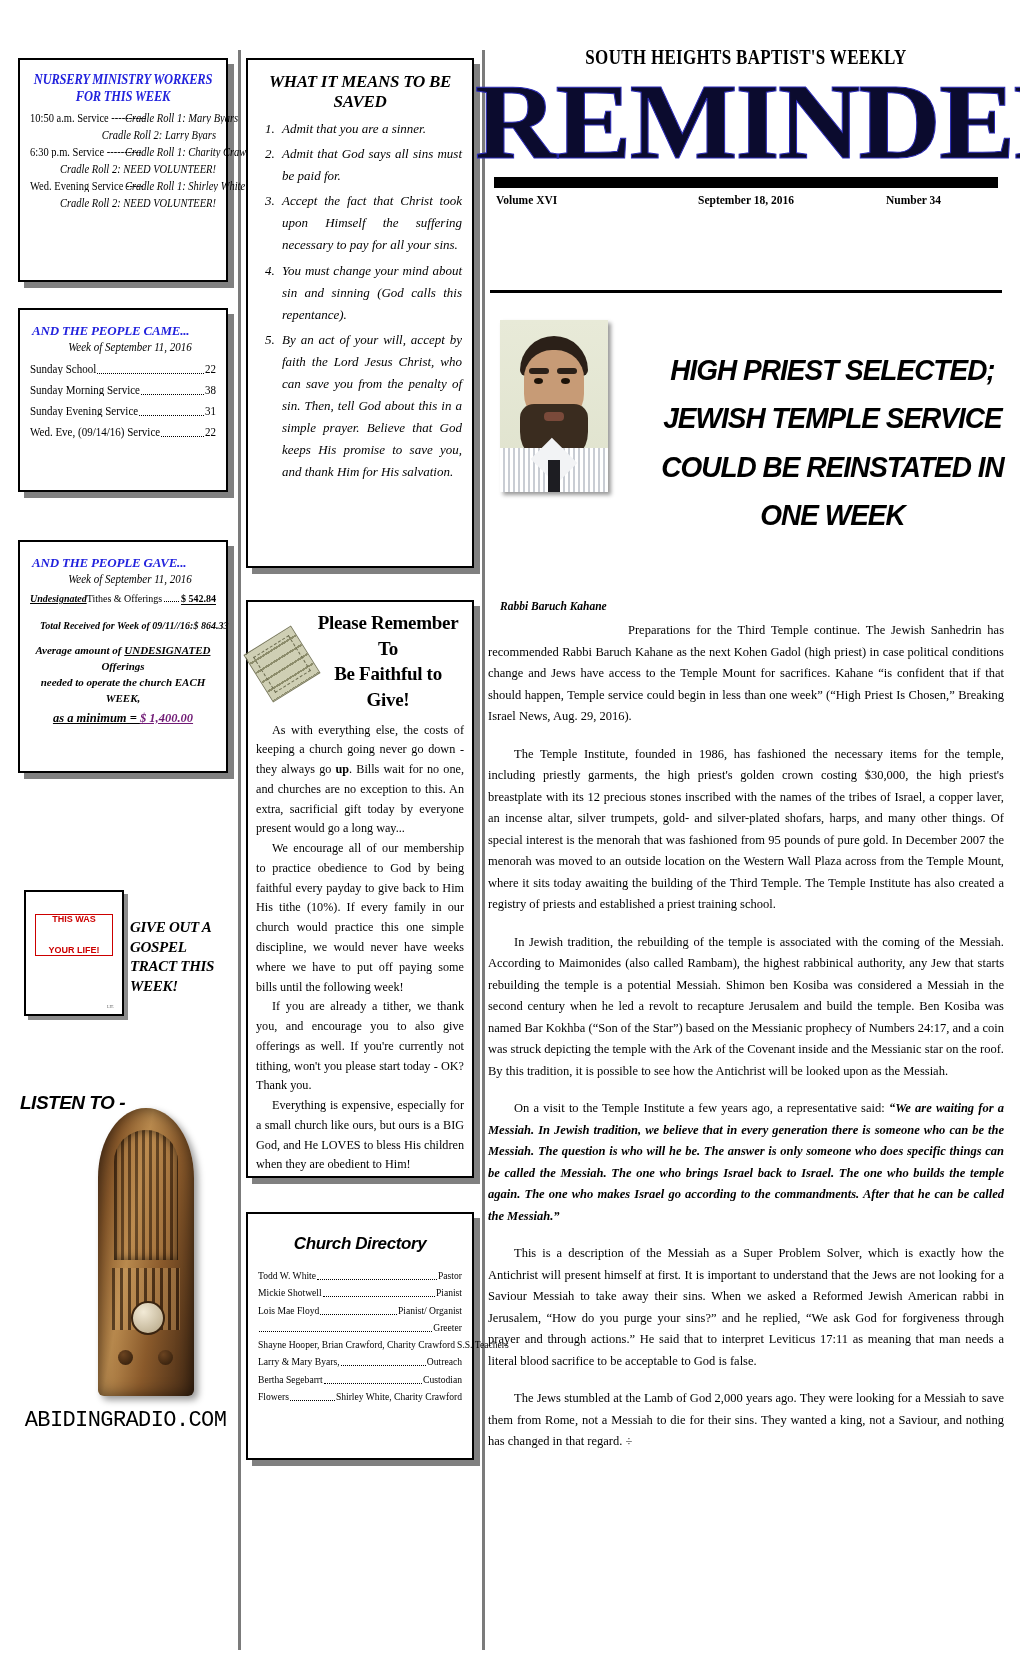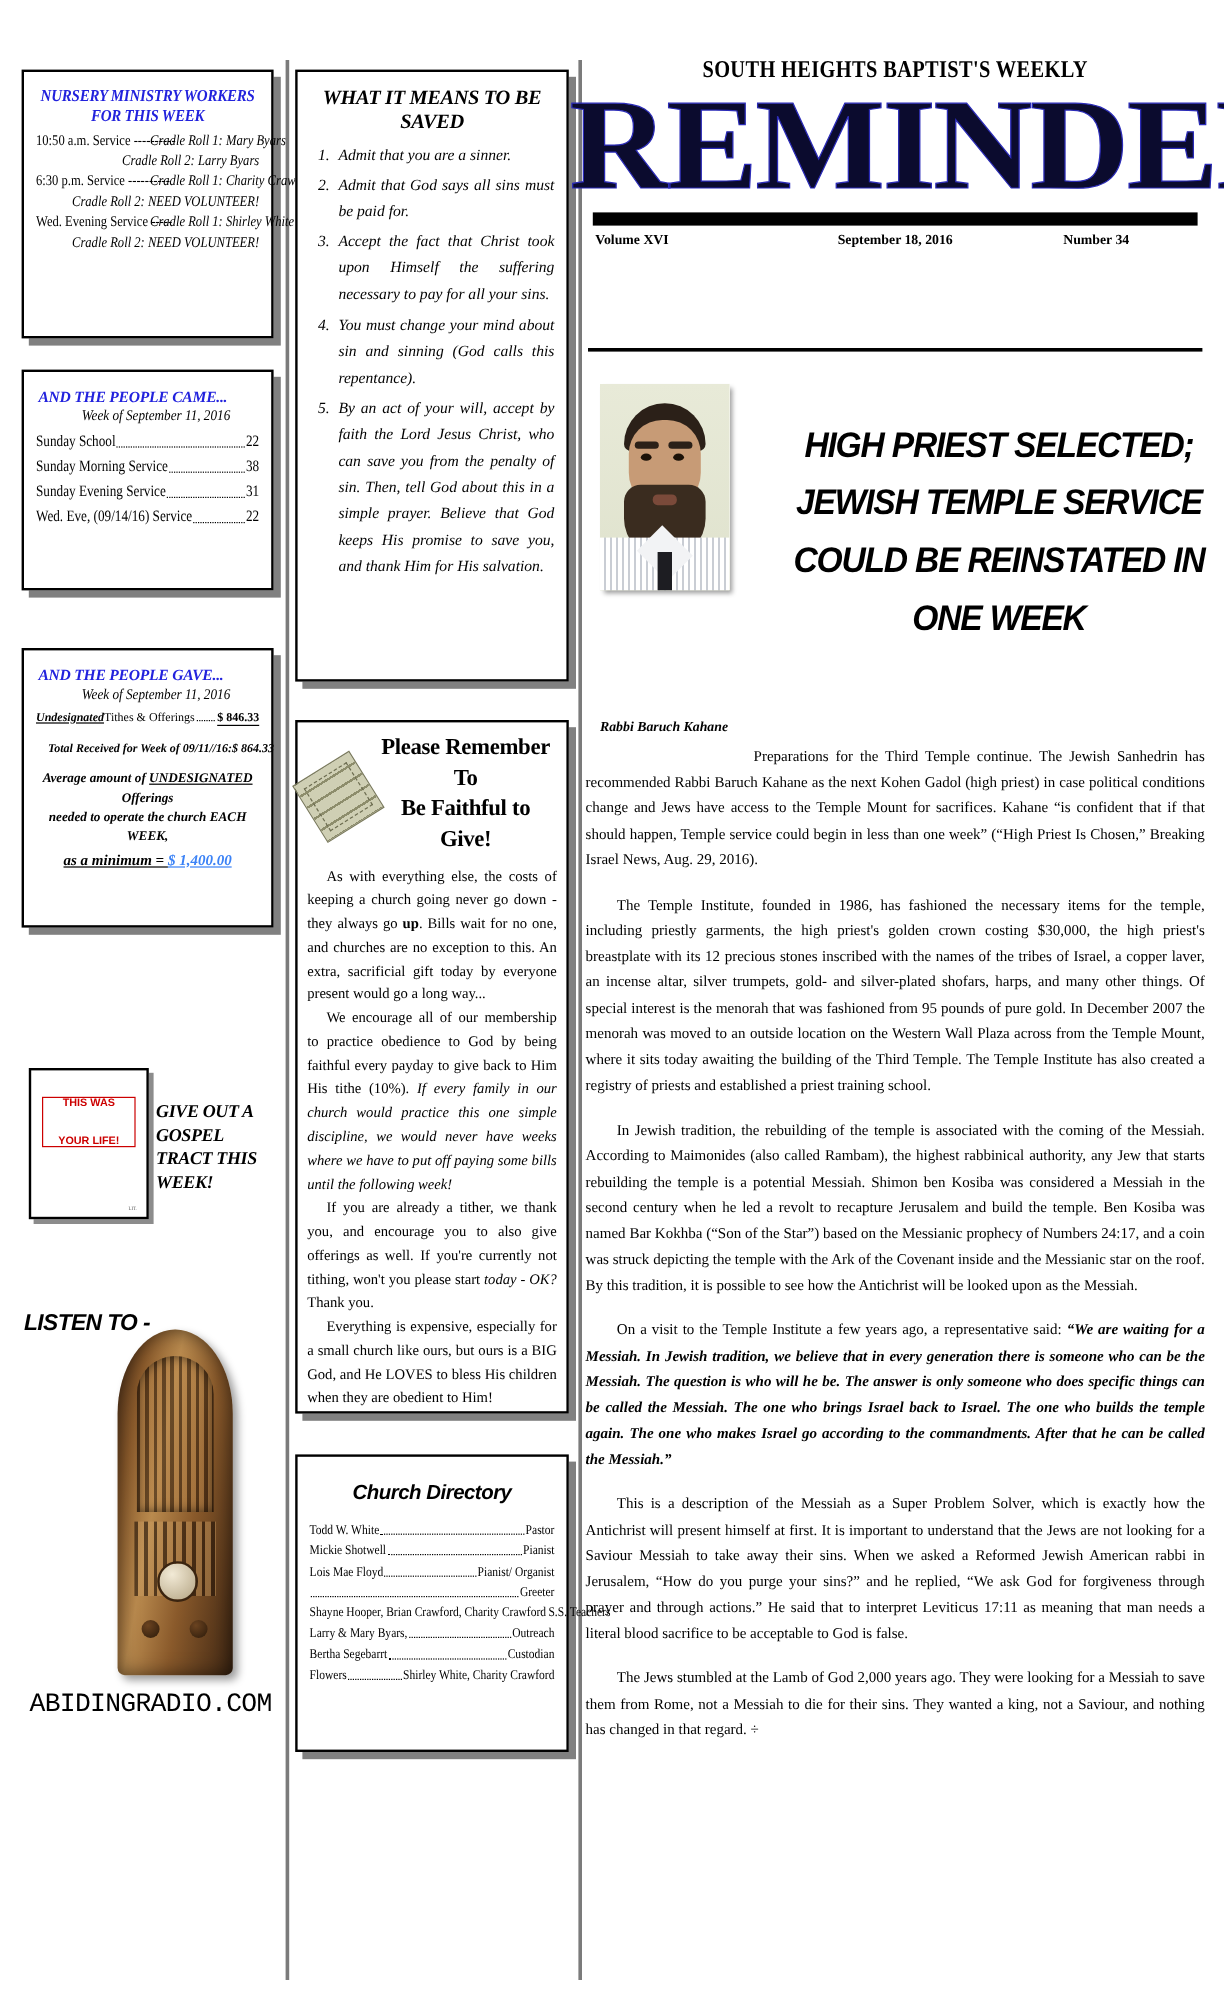--- a/index.html
+++ b/index.html
@@ -96,21 +96,21 @@
   .gave-avg {
     font-style: italic; font-weight: bold; font-size: 11px;
     text-align: center; line-height: 1.45; margin-top: 12px;
   }
   .gave-avg .big { text-decoration: underline; font-style: italic; }
   .gave-min {
     text-align: center; font-size: 12.5px; font-style: italic;
     font-weight: bold; margin-top: 4px;
   }
   .gave-min .lab { text-decoration: underline; }
-  .gave-min .red { color: #3b82f6; text-decoration: underline; }
+  .gave-min .red { color: #701a75; text-decoration: underline; }
 
   
   #tract-wrap { position: absolute; left: 18px; top: 890px; width: 210px; height: 130px; }
   #tract-card {
     position: absolute; left: 6px; top: 0; width: 96px; height: 122px;
     background: #fff; border: 2px solid #000;
     box-shadow: 4px 4px 0 rgba(0,0,0,0.45);
   }
   #tract-card .tbox {
     position: absolute; left: 9px; top: 22px; right: 9px; height: 40px;
@@ -209,21 +209,21 @@
   }
   #give-title {
     flex: 1; text-align: center; font-size: 19px; font-weight: bold;
     line-height: 1.35; letter-spacing: -0.3px; padding-right: 4px;
   }
   .give-body {
     font-size: 12.2px; line-height: 1.62; text-align: justify;
     padding: 4px 8px 0 8px;
   }
   .give-body p { margin: 0 0 0 0; text-indent: 16px; }
-  .give-body .it { font-style: italic; }
+  .give-body .it { }
   .give-body .b { font-weight: bold; }
 
   #dir-panel { left: 246px; top: 1212px; width: 228px; height: 248px; }
   #dir-title {
     text-align: center; font-family: "Liberation Sans", sans-serif;
     font-style: italic; font-weight: bold; font-size: 17px;
     margin: 12px 0 14px 0; letter-spacing: -0.4px;
   }
   .dir-row {
     display: flex; align-items: baseline; font-size: 9.6px;
@@ -401,21 +401,21 @@
 
   <div class="panel" id="gave-panel">
     <div class="panel-inner">
       <div class="blue-head" id="gave-title">AND THE PEOPLE GAVE...</div>
       <div class="sub-week">Week of September 11, 2016</div>
 
       <div class="gave-line">
         <span class="u">Undesignated</span>
         <span> Tithes &amp; Offerings</span>
         <span class="fill"></span>
-        <span class="amt">$   846.33</span>
+        <span class="amt">$   542.84</span>
       </div>
 
       <div class="gave-total">
         <span class="t">Total Received for Week of 09/11//16:</span>
         <span class="amt">$   864.33</span>
       </div>
 
       <div class="gave-avg">
         <span>Average amount of </span><span class="big">UNDESIGNATED</span><span> Offerings</span><br>
         <span>needed to operate the church EACH WEEK,</span>

